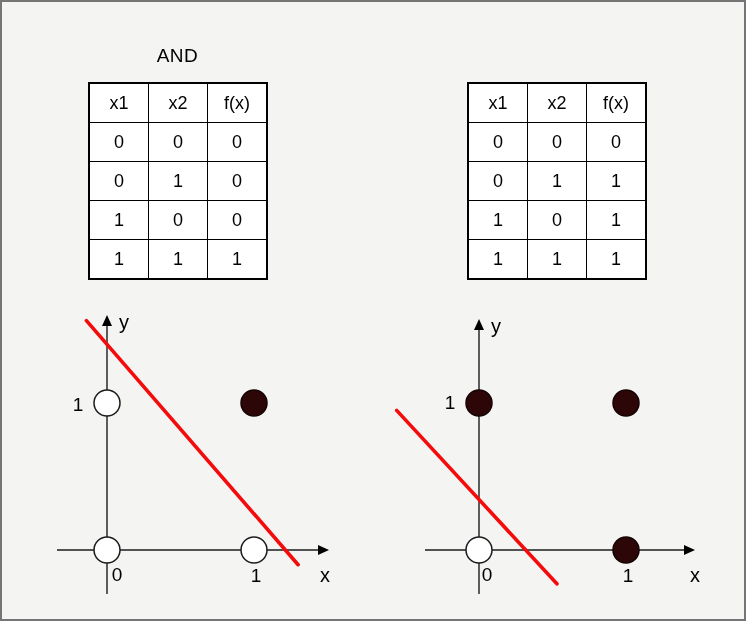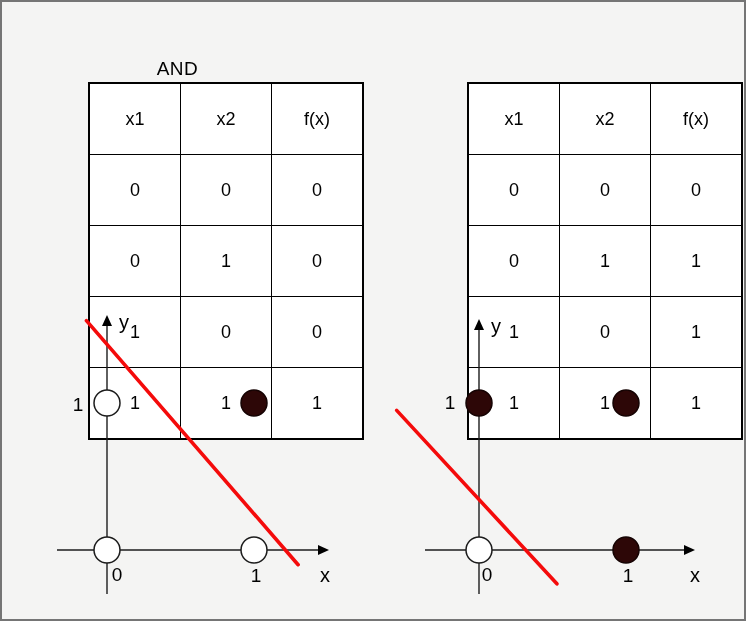--- a/index.html
+++ b/index.html
@@ -8,21 +8,21 @@
     width:746px;height:621px;
     box-sizing:border-box;
     background:#f4f4f3;
     border:2px solid #757575;
     font-family:"Liberation Sans", sans-serif;
     color:#000;
     overflow:hidden;
   }
   .panel-title{
     position:absolute;
-    top:56px;
+    top:43px;
     width:179px;
     text-align:center;
     font-size:19px;
     letter-spacing:0.5px;
   }
   .title-and{left:86px;}
   .title-or{left:465px;}
   table.truth-table{
     position:absolute;
     top:80px;
@@ -32,21 +32,21 @@
   }
   .table-and{left:86px;}
   .table-or{left:465px;}
   table.truth-table th, table.truth-table td{
     width:58px;height:38px;
     border:1.5px solid #000;
     text-align:center;
     vertical-align:middle;
     font-size:18px;
     font-weight:normal;
-    padding:16px;
+    padding:0;
     background:#ffffff;
   }
   svg.plot{position:absolute;top:303px;overflow:visible;}
   .plot-and{left:48px;}
   .plot-or{left:388px;}
   .axis{stroke:#1c1c1c;stroke-width:1.4;fill:none;}
   .arrowhead{fill:#000;stroke:none;}
   .axis-label{font-family:"Liberation Sans",sans-serif;font-size:20px;fill:#000;}
   .tick-label{font-family:"Liberation Sans",sans-serif;font-size:19px;fill:#000;}
   .sep-line{stroke-width:3.6;stroke-linecap:round;fill:none;}

